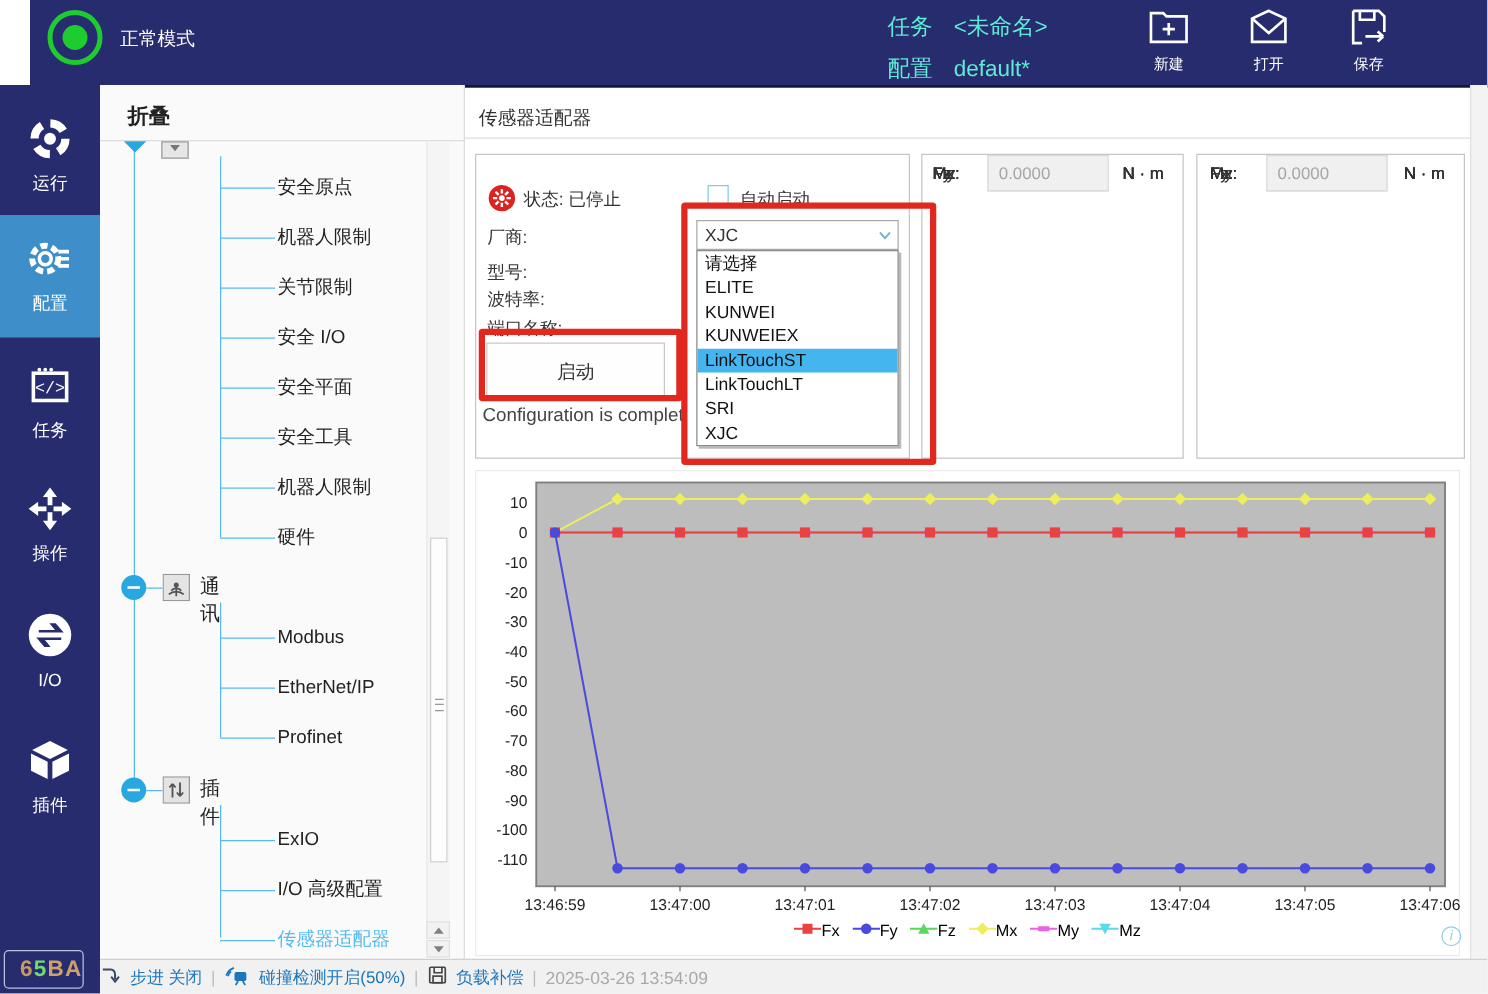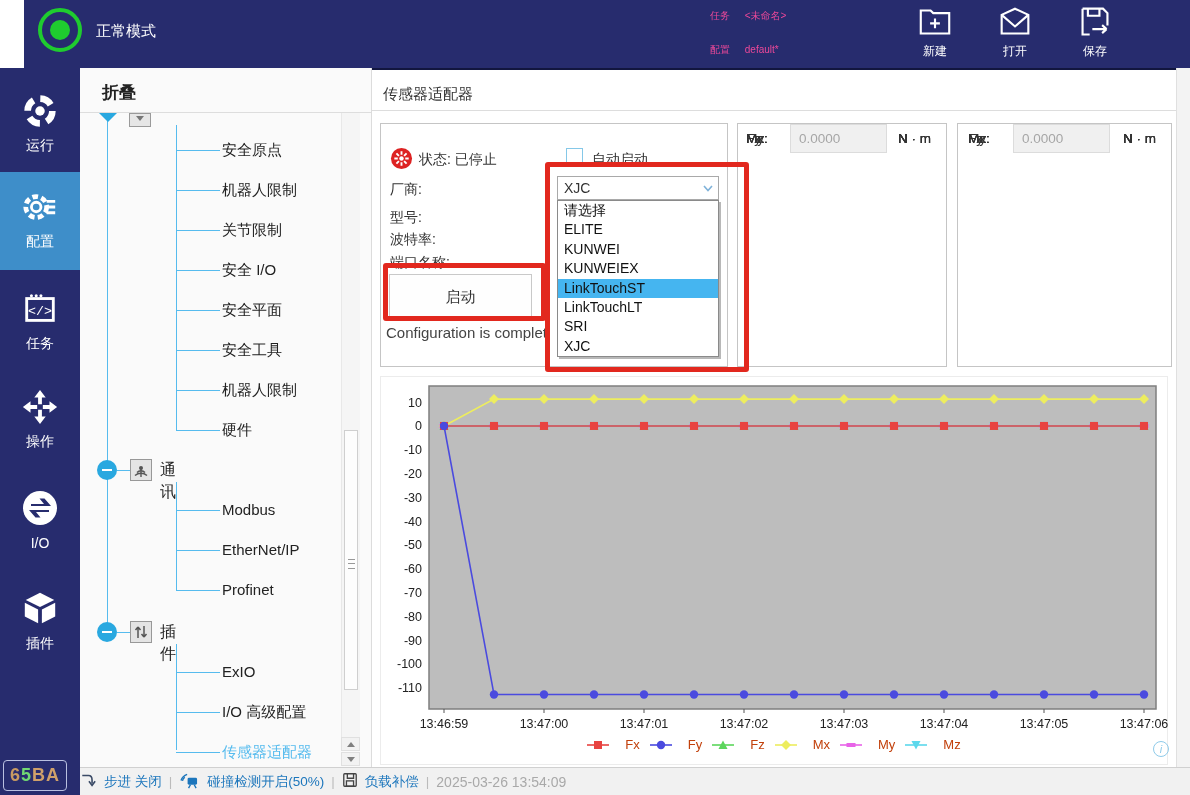--- a/index.html
+++ b/index.html
@@ -3,31 +3,31 @@
 <meta charset="utf-8">
 <style>
   html,body{margin:0;padding:0;background:#e9e9e9;}
   #app{position:relative;width:1190px;height:795px;overflow:hidden;background:#ffffff;
        font-family:"Liberation Sans","DejaVu Sans",sans-serif;color:#333;}
   
   .topbar{position:absolute;left:0;top:0;width:1190px;height:68px;background:#272C6E;border-bottom:2px solid #12163f;margin-left:24px;}
   .logo{position:absolute;left:14px;top:8px;width:44px;height:44px;border:4px solid #1FCC2F;border-radius:50%;box-sizing:border-box;}
   .logo .dot{position:absolute;left:8px;top:8px;width:20px;height:20px;border-radius:50%;background:#1FCC2F;}
   .mode-label{position:absolute;left:72px;top:22px;color:#fff;font-size:15px;}
-  .tb-row{position:absolute;color:#ec4899;font-size:10px;white-space:nowrap;}
+  .tb-row{position:absolute;color:#5eead4;font-size:18px;white-space:nowrap;}
   .tb-row .lbl{margin-right:12px;}
   .tb-btn{position:absolute;top:6px;width:52px;height:56px;text-align:center;cursor:pointer;}
   .tb-btn .cap{position:absolute;left:0;right:0;bottom:2px;color:#fff;font-size:12px;}
   
   .sidebar{position:absolute;left:0;top:68px;width:80px;height:727px;background:#272C6E;}
   .sb-item{position:absolute;left:0;width:80px;text-align:center;}
   .sb-item .cap{color:#fff;font-size:14px;display:block;margin-top:3px;}
   .sb-active{position:absolute;left:0;top:104px;width:80px;height:98px;background:#3E8EC9;}
   .badge{position:absolute;left:3px;top:692px;width:62px;height:29px;border:1px solid #b9c0e0;border-radius:4px;
-         text-align:center;line-height:29px;font-size:18px;font-weight:bold;letter-spacing:1px;}
+         text-align:right;line-height:29px;font-size:18px;font-weight:bold;letter-spacing:1px;}
   
   .treepanel{position:absolute;left:80px;top:68px;width:292px;height:699px;background:#FAFAFA;}
   .tree-header{position:absolute;left:22px;top:13px;font-size:17px;font-weight:bold;color:#222;}
   .tree-hline{position:absolute;left:0;top:44px;width:292px;border-top:1px solid #ddd;}
   .main-vline{position:absolute;left:27px;top:50px;height:514px;border-left:1.5px solid #55BBEE;}
   .cut-tri{position:absolute;left:19px;top:45px;width:0;height:0;border-left:9px solid transparent;border-right:9px solid transparent;border-top:9px solid #29A8E0;}
   .cut-box{position:absolute;left:49px;top:45px;width:20px;height:12px;border:1px solid #9a9a9a;background:#E6E6E6;overflow:hidden;}
   .cut-box i{position:absolute;left:6px;top:2px;width:0;height:0;border-left:4px solid transparent;border-right:4px solid transparent;border-top:5px solid #777;}
   .tree-group{position:absolute;left:96px;}
   .tree-group .vline{position:absolute;left:0;border-left:1px solid #55BBEE;}
@@ -70,21 +70,21 @@
   .fpanel .ptitle{position:absolute;left:0;right:0;top:4px;text-align:center;font-size:14px;color:#333;}
   .frow{position:absolute;height:29px;width:100%;}
   .flabel{position:absolute;font-size:13.5px;color:#333;top:7px;}
   .fvalue{position:absolute;top:0;width:97px;height:29px;background:#F0F0F0;border:1px solid #DCDCDC;box-sizing:border-box;color:#A6A6A6;font-size:13.5px;line-height:27px;padding-left:8px;overflow:hidden;}
   .funit{position:absolute;font-size:13.5px;color:#333;top:7px;white-space:nowrap;}
   
   .chart-box{position:absolute;left:380px;top:376px;width:788px;height:389px;border:1px solid #ECECEC;box-sizing:border-box;background:#fff;}
   #chart-svg{position:absolute;left:0;top:0;}
   #chart-svg text{font-family:"Liberation Sans","DejaVu Sans",sans-serif;font-size:12.5px;fill:#222;}
   .chart-legend{position:absolute;left:0;top:360px;width:100%;display:flex;justify-content:center;align-items:center;gap:10px;}
-  .lg-item{display:flex;align-items:center;gap:16px;font-size:13px;color:#c2410c;}
+  .lg-item{display:flex;align-items:flex-start;gap:0;font-size:13px;color:#000000;}
   .info-icon{position:absolute;left:1153px;top:741px;width:16px;height:16px;border:1.5px solid #8FCBEA;border-radius:50%;color:#8FCBEA;font-size:11px;line-height:14px;text-align:center;box-sizing:border-box;font-style:italic;}
   .main-sb{position:absolute;left:1176px;top:68px;width:14px;height:699px;background:#F3F3F3;border-left:1px solid #E0E0E0;box-sizing:border-box;}
   
   .statusbar{position:absolute;left:80px;top:767px;width:1110px;height:28px;background:#F1F1F1;border-top:1px solid #D0D0D0;box-sizing:border-box;
              display:flex;align-items:center;justify-content:flex-start;padding-right:5px;gap:7px;font-size:13.5px;white-space:nowrap;}
   .sb-blue{color:#1C76BC;}
   .sb-sep{color:#BBB;}
   .sb-date{color:#A9A9A9;font-size:14px;}
 </style>
 </head>

